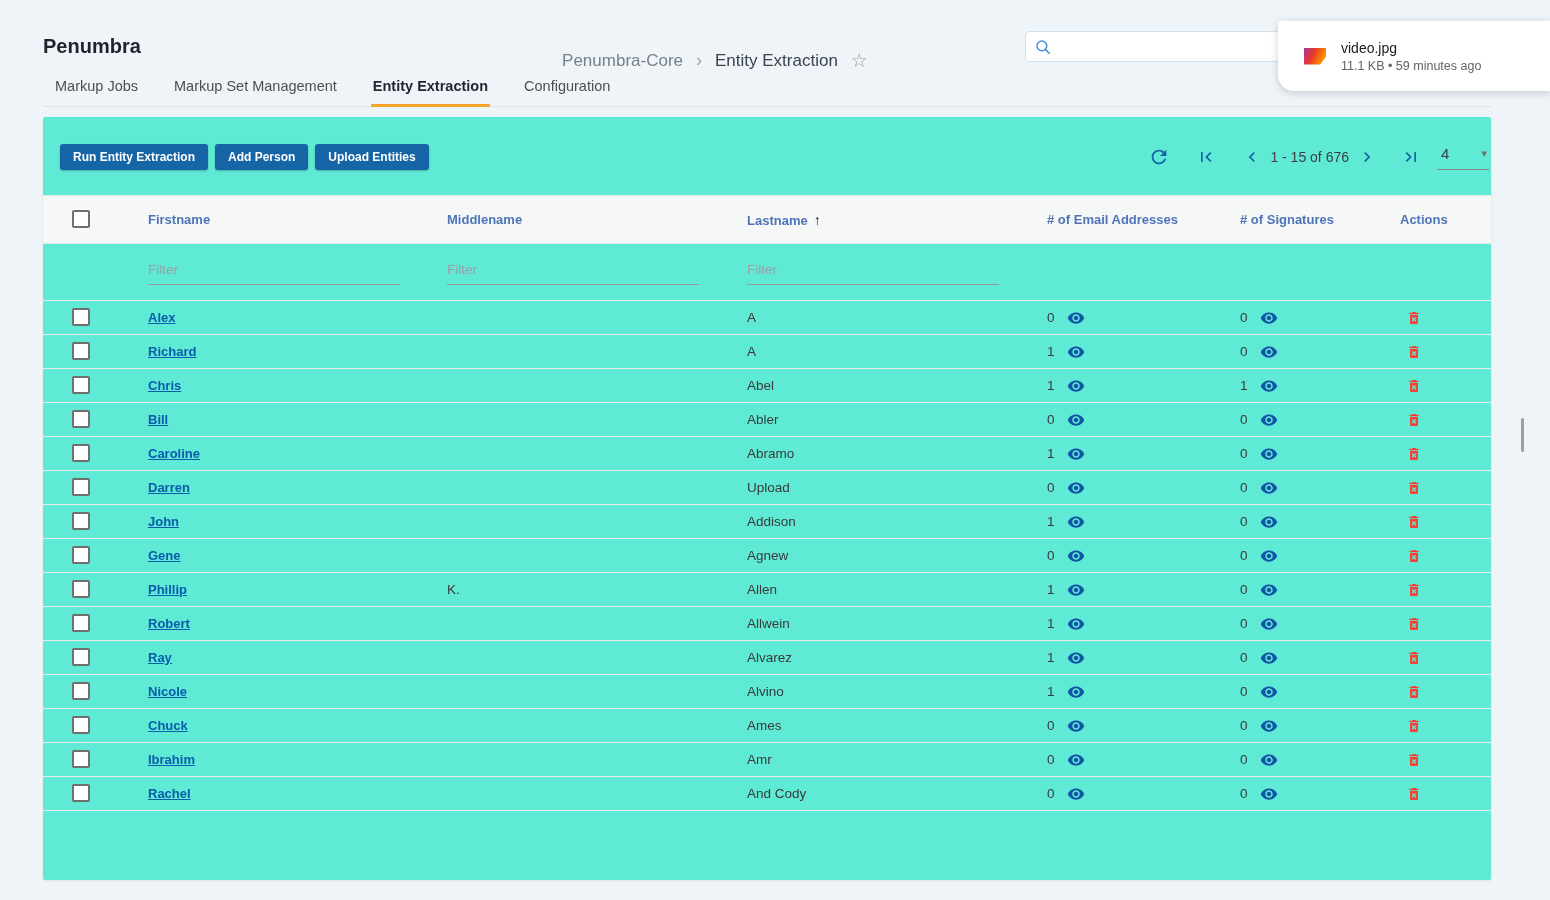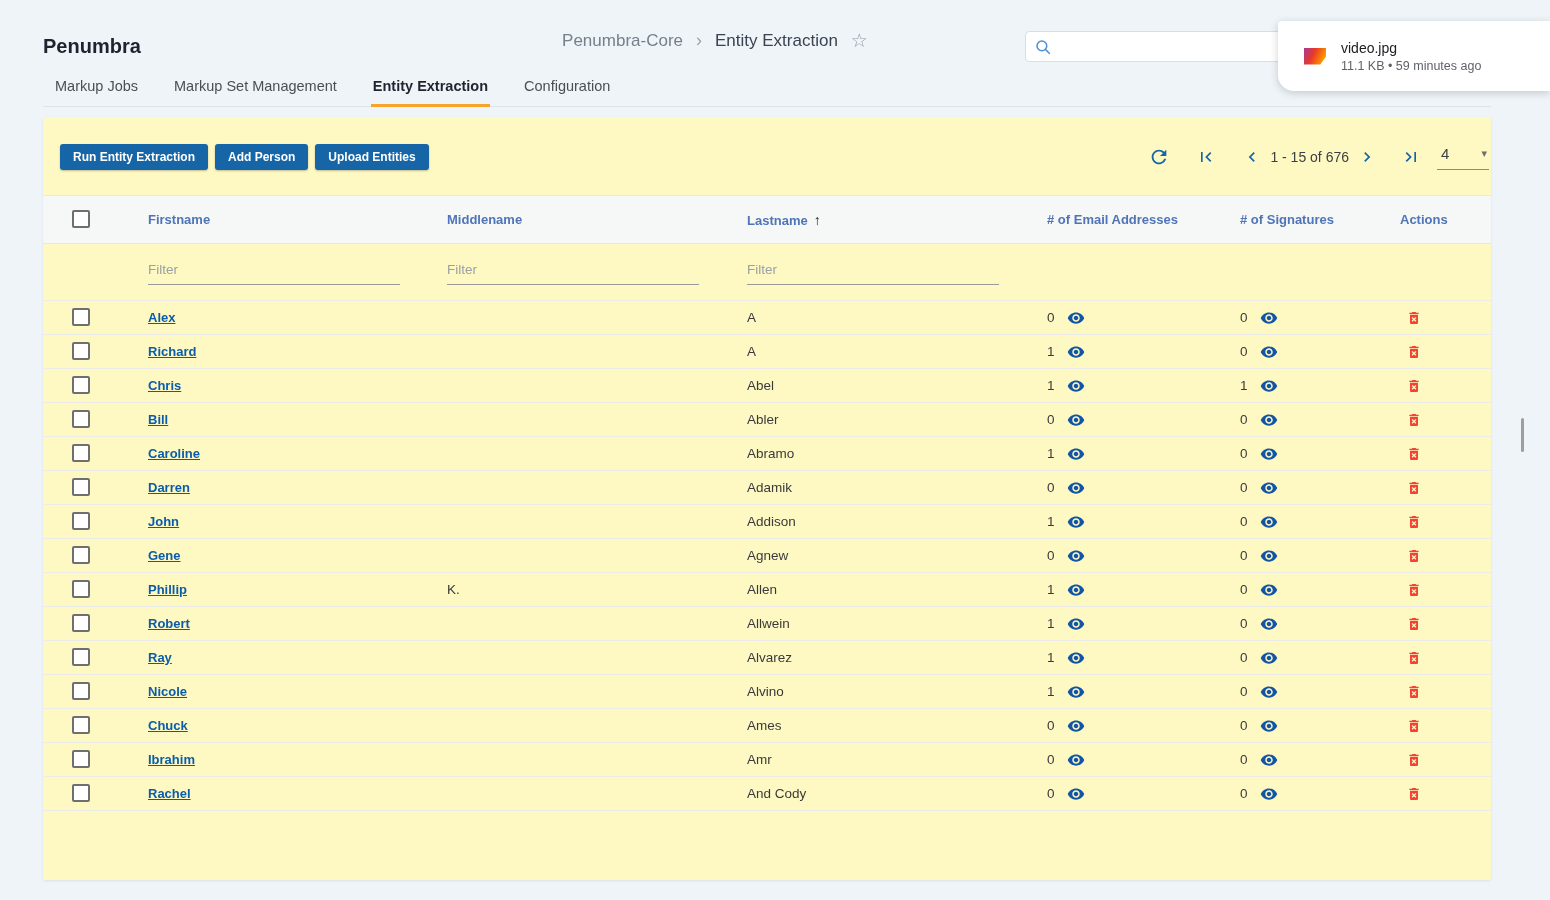--- a/index.html
+++ b/index.html
@@ -9,21 +9,21 @@
     background:#eff4f8;
     position:relative;
     overflow:hidden;
     color:#3a3a3a;
   }
 
   
   .header { position:relative; height:72px; display:flex; align-items:flex-end; padding:0 59px 0 43px; }
   .app-title { font-size:20px; font-weight:700; color:#1d2430; padding-bottom:14px; }
   .breadcrumb {
-    position:absolute; left:0; right:120px; bottom:20px;
+    position:absolute; left:0; right:120px; bottom:0;
     display:flex; justify-content:center; align-items:center; gap:13px;
     font-size:17px; pointer-events:none;
   }
   .crumb-parent { color:#75808a; }
   .crumb-sep { color:#9aa4ad; font-size:18px; }
   .crumb-current { color:#3c4350; }
   .crumb-star { color:#8e99a3; font-size:19px; pointer-events:auto; cursor:pointer; }
 
   .search-box {
     position:absolute; left:1025px; top:31px; width:437px; height:31px;
@@ -48,21 +48,21 @@
   .notif-meta { font-size:12.5px; color:#5f6368; }
 
   
   .tabs { display:flex; gap:32px; margin:0 59px 0 43px; border-bottom:1px solid #dfe3e8; padding-left:10px; }
   .tab { position:relative; padding:6px 2px 12px; font-size:14.5px; color:#4a4f55; cursor:pointer; }
   .tab.active { font-weight:700; color:#1f2430; }
   .tab.active::after { content:''; position:absolute; left:0; right:0; bottom:-1px; height:3px; background:#f7a528; }
 
   
   .card {
-    margin:10px 59px 0 43px; height:763px; background:#fef9c3;
+    margin:10px 59px 0 43px; height:763px; background:#5eead4;
     border-radius:2px; box-shadow:0 1px 3px rgba(0,0,0,0.08);
     padding-top:27px;
   }
 
   
   .toolbar { display:flex; align-items:center; height:26px; padding:0 2px 0 17px; margin-bottom:25px; }
   .btn { border:none; border-radius:3px; height:26px; padding:0 13px; font-size:12px; font-weight:700; cursor:pointer; font-family:inherit; }
   .btn-primary { background:#1565a7; color:#fff; box-shadow:0 1px 2px rgba(0,0,0,0.25); margin-right:7px; }
   .btn-disabled { background:#e1e1e1; color:#a9a9a9; cursor:default; margin-right:4px; }
 
@@ -344,21 +344,21 @@
             <svg class="trash" viewBox="0 0 24 24">
               <path d="M6 19c0 1.1.9 2 2 2h8c1.1 0 2-.9 2-2V7H6v12zm2.46-7.12l1.41-1.41L12 12.59l2.12-2.12 1.41 1.41L13.41 14l2.12 2.12-1.41 1.41L12 15.41l-2.12 2.12-1.41-1.41L10.59 14l-2.13-2.12zM15.5 4l-1-1h-5l-1 1H5v2h14V4z"></path>
             </svg>
           </td>
     </tr>
 
     <tr>
       <td><span class="checkbox"></span></td>
       <td><a class="name-link">Darren</a></td>
       <td><span></span></td>
-      <td><span>Adamik</span></td>
+      <td><span>Upload</span></td>
       <td>
         <div class="cell-flex">
           <span class="count">0</span>
           <svg class="eye" viewBox="0 0 24 24">
                 <path d="M12 4.5C7 4.5 2.73 7.61 1 12c1.73 4.39 6 7.5 11 7.5s9.27-3.11 11-7.5c-1.73-4.39-6-7.5-11-7.5zM12 17c-2.76 0-5-2.24-5-5s2.24-5 5-5 5 2.24 5 5-2.24 5-5 5zm0-8c-1.66 0-3 1.34-3 3s1.34 3 3 3 3-1.34 3-3-1.34-3-3-3z"></path>
               </svg>
         </div>
       </td>
       <td>
         <div class="cell-flex">

